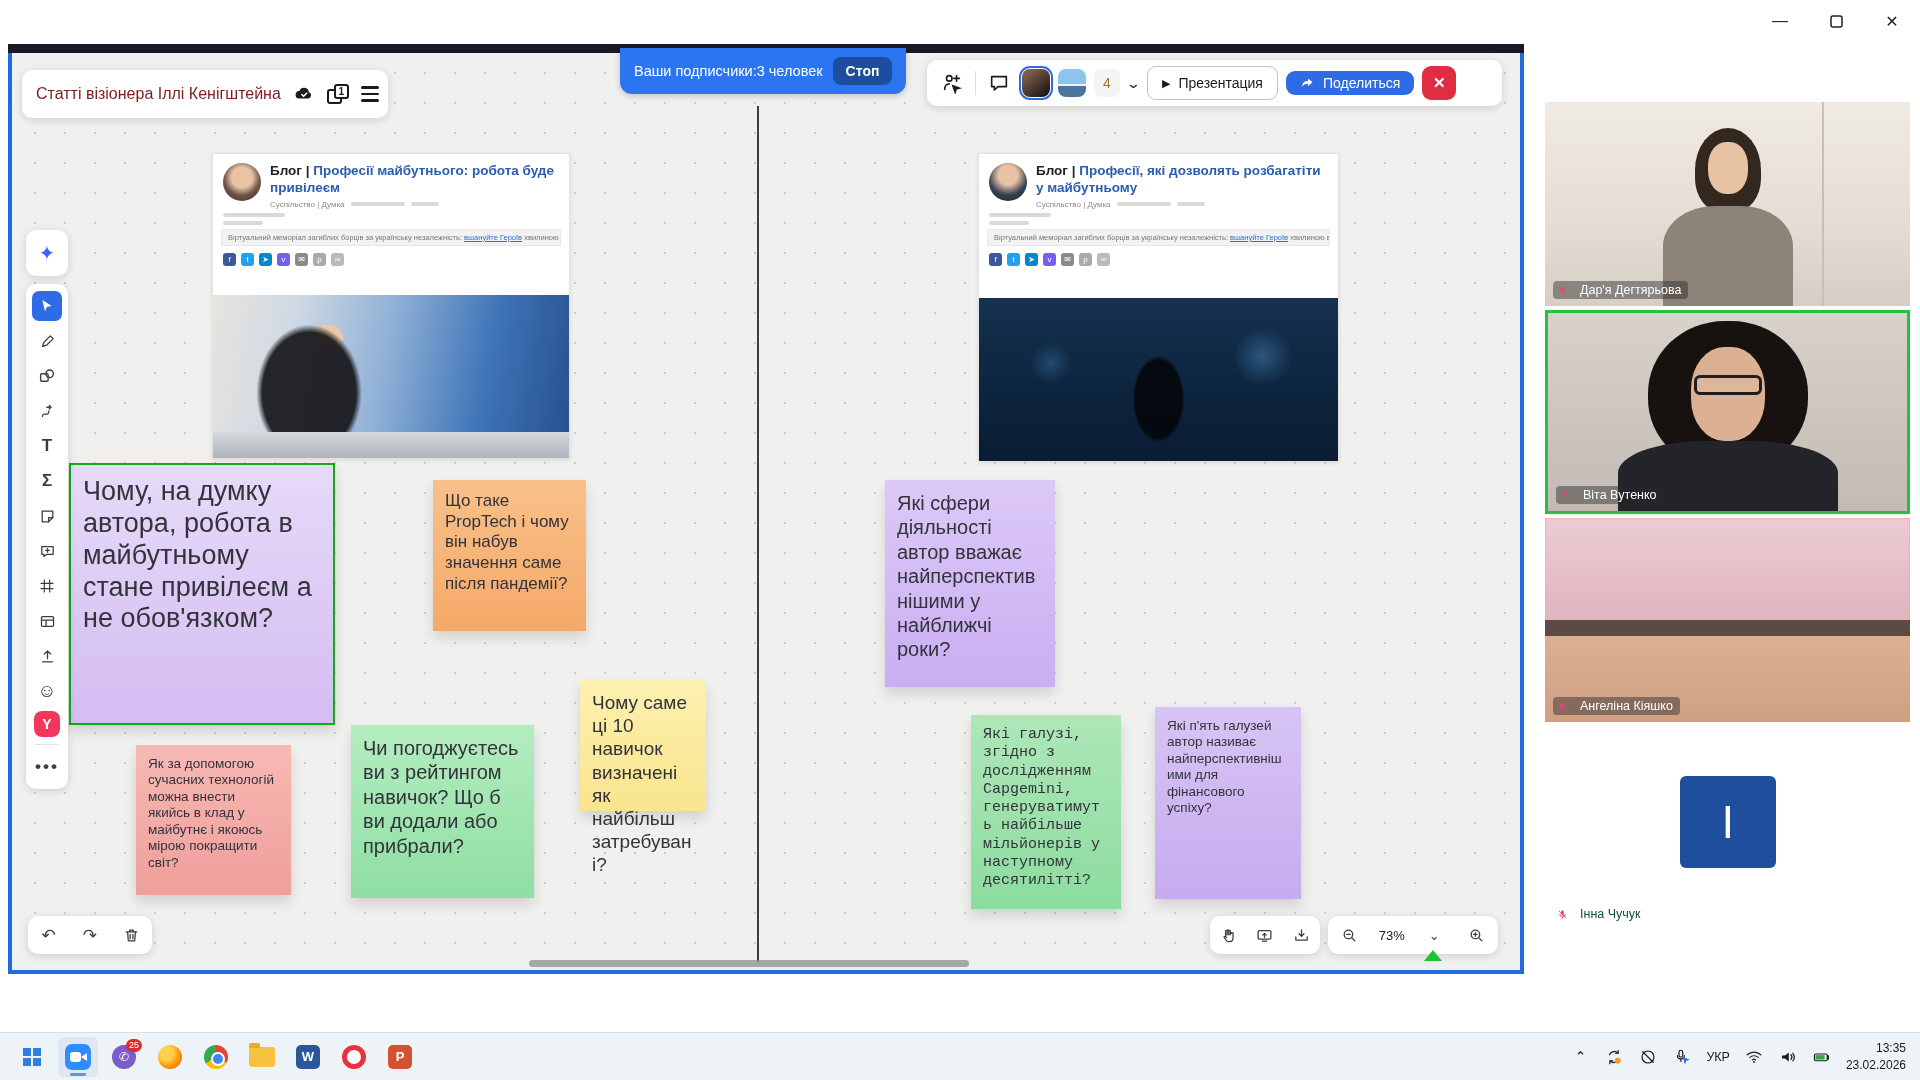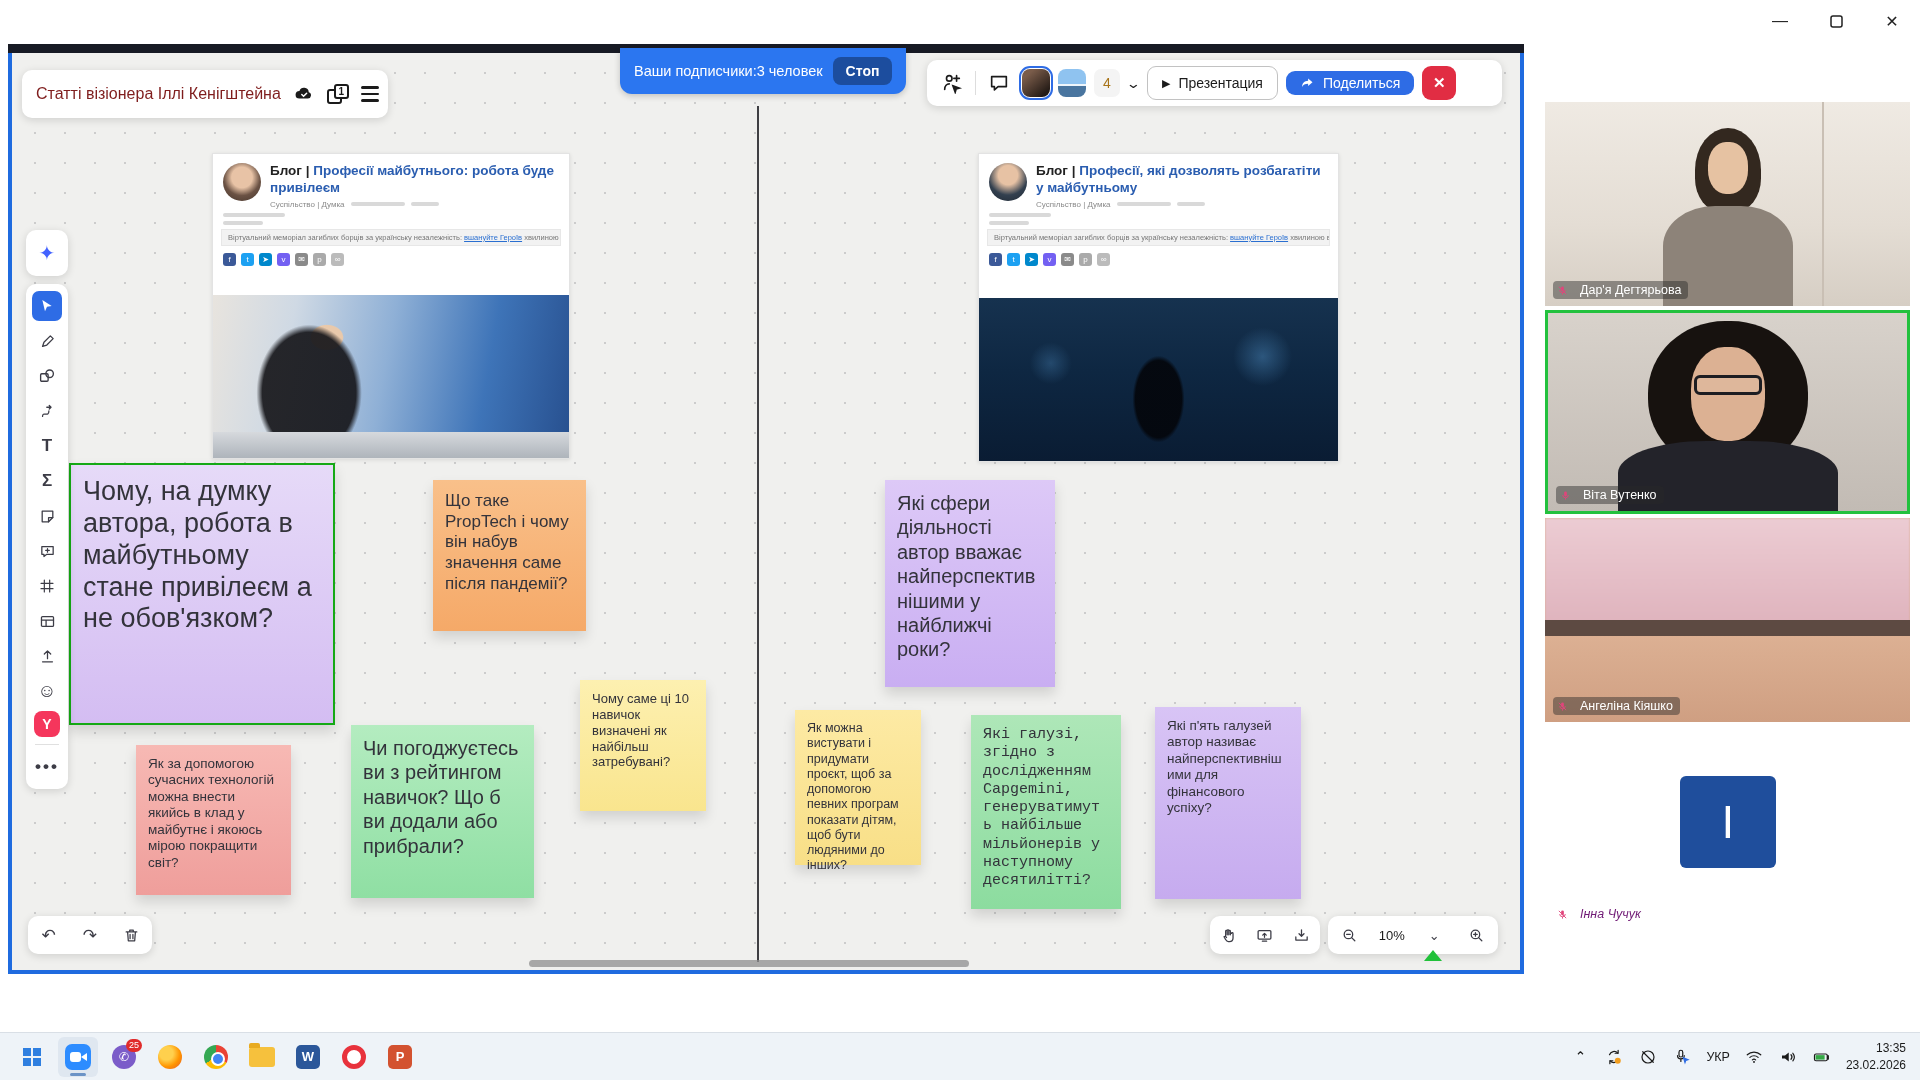--- a/index.html
+++ b/index.html
@@ -103,21 +103,21 @@
       radial-gradient(circle 42px at 79% 36%, rgba(110,190,255,0.30), transparent 70%),
       radial-gradient(circle 30px at 20% 40%, rgba(110,190,255,0.22), transparent 70%),
       linear-gradient(180deg, #16324f 0%, #0e2742 45%, #0a1c33 100%); }
 
   
   .note { position:absolute; padding:11px 12px; color:#33333b; box-shadow:0 7px 12px rgba(0,0,0,0.13);
     overflow-wrap:break-word; line-height:1.22; z-index:3; }
   #n0 { left:57px;  top:415px; width:266px; height:262px; font-size:27px; line-height:1.18;
         background:linear-gradient(#e6daf8,#d4bdf2); border:2.5px solid #15a915; }
   #n1 { left:421px; top:432px; width:153px; height:151px; font-size:17px; background:linear-gradient(#f9c08a,#f5a968); }
-  #n2 { left:568px; top:632px; width:126px; height:131px; font-size:13px; background:linear-gradient(#fdf0b0,#f9e58e); }
+  #n2 { left:568px; top:632px; width:126px; height:131px; font-size:19px; background:linear-gradient(#fdf0b0,#f9e58e); }
   #n3 { left:124px; top:697px; width:155px; height:150px; font-size:13.5px; background:linear-gradient(#f7b9b4,#ef9e9b); }
   #n4 { left:339px; top:677px; width:183px; height:173px; font-size:20px; background:linear-gradient(#b4ecc0,#8fdfa3); }
   #n5 { left:873px; top:432px; width:170px; height:207px; font-size:20px; background:linear-gradient(#ddc9f7,#c9aef2); }
   #n6 { left:1220px; top:444px; width:162px; height:167px; font-size:16.5px; background:linear-gradient(#f8c4be,#f2a8a4); }
   #n7 { left:783px; top:662px; width:126px; height:155px; font-size:12.5px; background:linear-gradient(#fdeaa4,#f8df87); }
   #n8 { left:959px; top:667px; width:150px; height:194px; font-size:15px; background:linear-gradient(#aee7b8,#8cdc9f);font-family:Liberation Mono, monospace; }
   #n9 { left:1143px; top:659px; width:146px; height:192px; font-size:13.5px; background:linear-gradient(#d8c4f5,#c6abef); }
 
   
   #undo-card { left:16px; top:868px; width:124px; height:38px; display:flex; align-items:center; justify-content:space-around; z-index:8;}
@@ -144,21 +144,21 @@
   #v4 { top:724px; height:206px; background:#ffffff; }
   #init-box { position:absolute; left:135px; top:52px; width:96px; height:92px; background:#1f4e9c; border-radius:6px;
       display:flex; align-items:center; justify-content:center; color:#fff; font-size:46px; }
   .person { position:absolute; }
   .p-hair { background:#33281f; border-radius:50% 50% 40% 40%; }
   .p-face { background:#e6c2a2; border-radius:45%; }
   .p-body { border-radius:40% 40% 0 0; }
   .name-tag { position:absolute; left:8px; bottom:7px; display:flex; align-items:center; gap:12px;
       background:rgba(40,40,40,0.45); border-radius:4px; padding:2px 7px 2px 4px;
       color:#fff; font-size:12.5px; z-index:4; }
-  .name-tag.light { background:transparent; color:#701a75;font-style:italic; }
+  .name-tag.light { background:transparent; color:#14532d; }
   .mic-ico { width:11px; height:11px; }
 
   
   #taskbar { position:absolute; left:0; top:1032px; width:1920px; height:48px; background:#eef3f8; border-top:1px solid #d9dfe6;
       display:flex; align-items:center; }
   .tb-apps { display:flex; align-items:center; gap:6px; padding-left:12px; }
   .app { position:relative; width:40px; height:40px; border-radius:6px; display:flex; align-items:center; justify-content:center; cursor:pointer;}
   .app.active { background:#dfe7f0; }
   .app.active::after { content:""; position:absolute; bottom:1px; left:12px; width:16px; height:3px; border-radius:2px; background:#6b93c6; }
   .winlogo { display:grid; grid-template-columns:8px 8px; grid-template-rows:8px 8px; gap:2px; }
@@ -390,21 +390,20 @@
     </div>
     <div class="blog-img" id="img-right"></div>
   </div>
 
   <div class="note" id="n0">Чому, на думку автора, робота в майбутньому стане привілеєм а не обов'язком?</div>
   <div class="note" id="n1">Що таке PropTech і чому він набув значення саме після пандемії?</div>
   <div class="note" id="n2">Чому саме ці 10 навичок визначені як найбільш затребувані?</div>
   <div class="note" id="n3">Як за допомогою сучасних технологій можна внести якийсь в клад у майбутнє і якоюсь мірою покращити світ?</div>
   <div class="note" id="n4">Чи погоджуєтесь ви з рейтингом навичок? Що б ви додали або прибрали?</div>
   <div class="note" id="n5">Які сфери діяльності автор вважає найперспективнішими у найближчі роки?</div>
-  <div class="note" id="n7">Як можна вистувати і придумати проєкт, щоб за допомогою певних програм показати дітям, щоб бути людяними до інших?</div>
   <div class="note" id="n8">Які галузі, згідно з дослідженням Capgemini, генеруватимуть найбільше мільйонерів у наступному десятилітті?</div>
   <div class="note" id="n9">Які п'ять галузей автор називає найперспективнішими для фінансового успіху?</div>
 
   <div class="card abs" id="undo-card">
     <span class="bic">↶</span>
     <span class="bic">↷</span>
     <span class="bic">
       <svg width="17" height="17" viewBox="0 0 24 24">
             <path d="M4.5 7h15M9.5 7V4.5h5V7M6.5 7l1 12.5h9l1-12.5M10 10.5v6M14 10.5v6"></path>
           </svg>
@@ -428,21 +427,21 @@
           </svg>
     </span>
   </div>
   <div class="card abs" id="zoom-card">
     <span class="bic">
       <svg width="17" height="17" viewBox="0 0 24 24">
             <circle cx="10.5" cy="10.5" r="6"></circle>
             <path d="M15 15l4.5 4.5M8 10.5h5"></path>
           </svg>
     </span>
-    <span id="zoom-level">10%</span>
+    <span id="zoom-level">73%</span>
     <span class="bic" style="font-size:13px;">⌄</span>
     <span class="bic">
       <svg width="17" height="17" viewBox="0 0 24 24">
             <circle cx="10.5" cy="10.5" r="6"></circle>
             <path d="M15 15l4.5 4.5M8 10.5h5M10.5 8v5"></path>
           </svg>
     </span>
   </div>
   <div class="abs" id="green-arrow"></div>
   <div class="abs" id="hscroll"></div>

